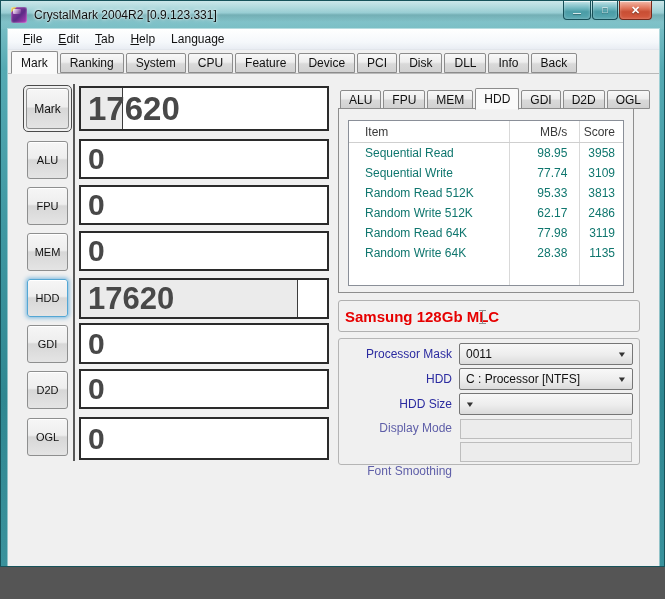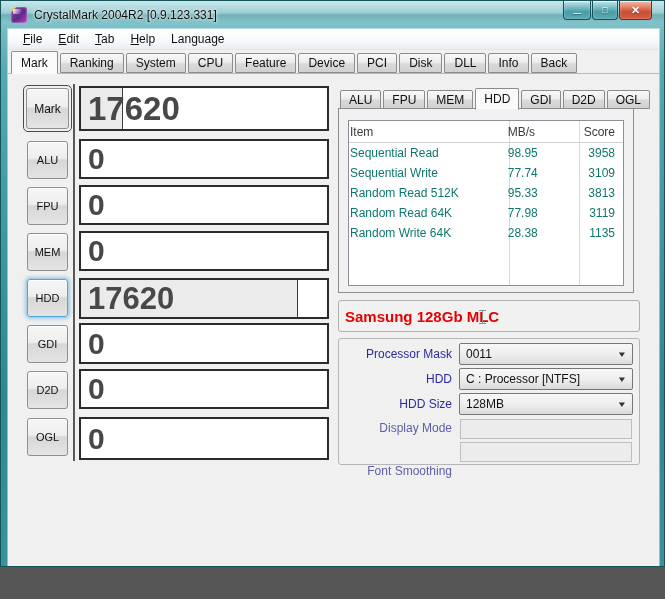--- a/index.html
+++ b/index.html
@@ -122,22 +122,22 @@
   }
   
   .listview {
     position: absolute; left: 347px; top: 119px; width: 276px; height: 166px;
     border: 1px solid #8a8f98; background: #fff; overflow: hidden; font-size: 12px;
   }
   .listview .vline { position: absolute; top: 0; bottom: 0; width: 1px; background: #d9d9d9; }
   .vline.v1 { left: 160px; } .vline.v2 { left: 230px; }
   .lrow { display: flex; height: 20px; align-items: center; color: #0f766e; position: relative; }
   .lrow.header { height: 22px; border-bottom: 1px solid #cfcfcf; color: #3a3a3a; }
-  .c0 { width: 160px; padding-left: 1px; }
-  .c1 { width: 70px; padding-right: 10px; }
+  .c0 { width: 160px; padding-left: 16px; }
+  .c1 { width: 70px; text-align: right; padding-right: 10px; }
   .c2 { width: 46px; text-align: right; padding-right: 8px; }
   
   .device-box {
     position: absolute; left: 337px; top: 299px; width: 302px; height: 32px;
     border: 1px solid #b0b0b0; border-radius: 3px; background: #f1f1f1;
     display: flex; align-items: center;
   }
   .device-text { font-size: 15px; font-weight: bold; color: #e60000; padding-left: 6px; white-space: nowrap; }
   .ibeam { position: absolute; left: 139px; top: 9px; width: 9px; height: 14px;
     background:
@@ -283,20 +283,25 @@
       <div class="c0">Sequential Write</div>
       <div class="c1">77.74</div>
       <div class="c2">3109</div>
     </div>
     <div class="lrow">
       <div class="c0">Random Read 512K</div>
       <div class="c1">95.33</div>
       <div class="c2">3813</div>
     </div>
     <div class="lrow">
+      <div class="c0">Random Write 512K</div>
+      <div class="c1">62.17</div>
+      <div class="c2">2486</div>
+    </div>
+    <div class="lrow">
       <div class="c0">Random Read 64K</div>
       <div class="c1">77.98</div>
       <div class="c2">3119</div>
     </div>
     <div class="lrow">
       <div class="c0">Random Write 64K</div>
       <div class="c1">28.38</div>
       <div class="c2">1135</div>
     </div>
   </div>
@@ -315,21 +320,20 @@
   </div>
 
   <div class="flabel" style="top:371px">HDD</div>
   <div class="combo" style="top:367px">
     <span class="combo-val">C : Processor [NTFS]</span>
     <span class="combo-arrow">▼</span>
   </div>
 
   <div class="flabel" style="top:396px">HDD Size</div>
   <div class="combo" style="top:392px">
-    <span class="combo-val">128MB</span>
     <span class="combo-arrow">▼</span>
   </div>
 
   <div class="flabel dim" style="top:420px">Display Mode</div>
   <div class="dis-field" style="top:418px"></div>
 
   <div class="flabel dim" style="top:463px">Font Smoothing</div>
   <div class="dis-field" style="top:441px"></div>
 </div>
 

